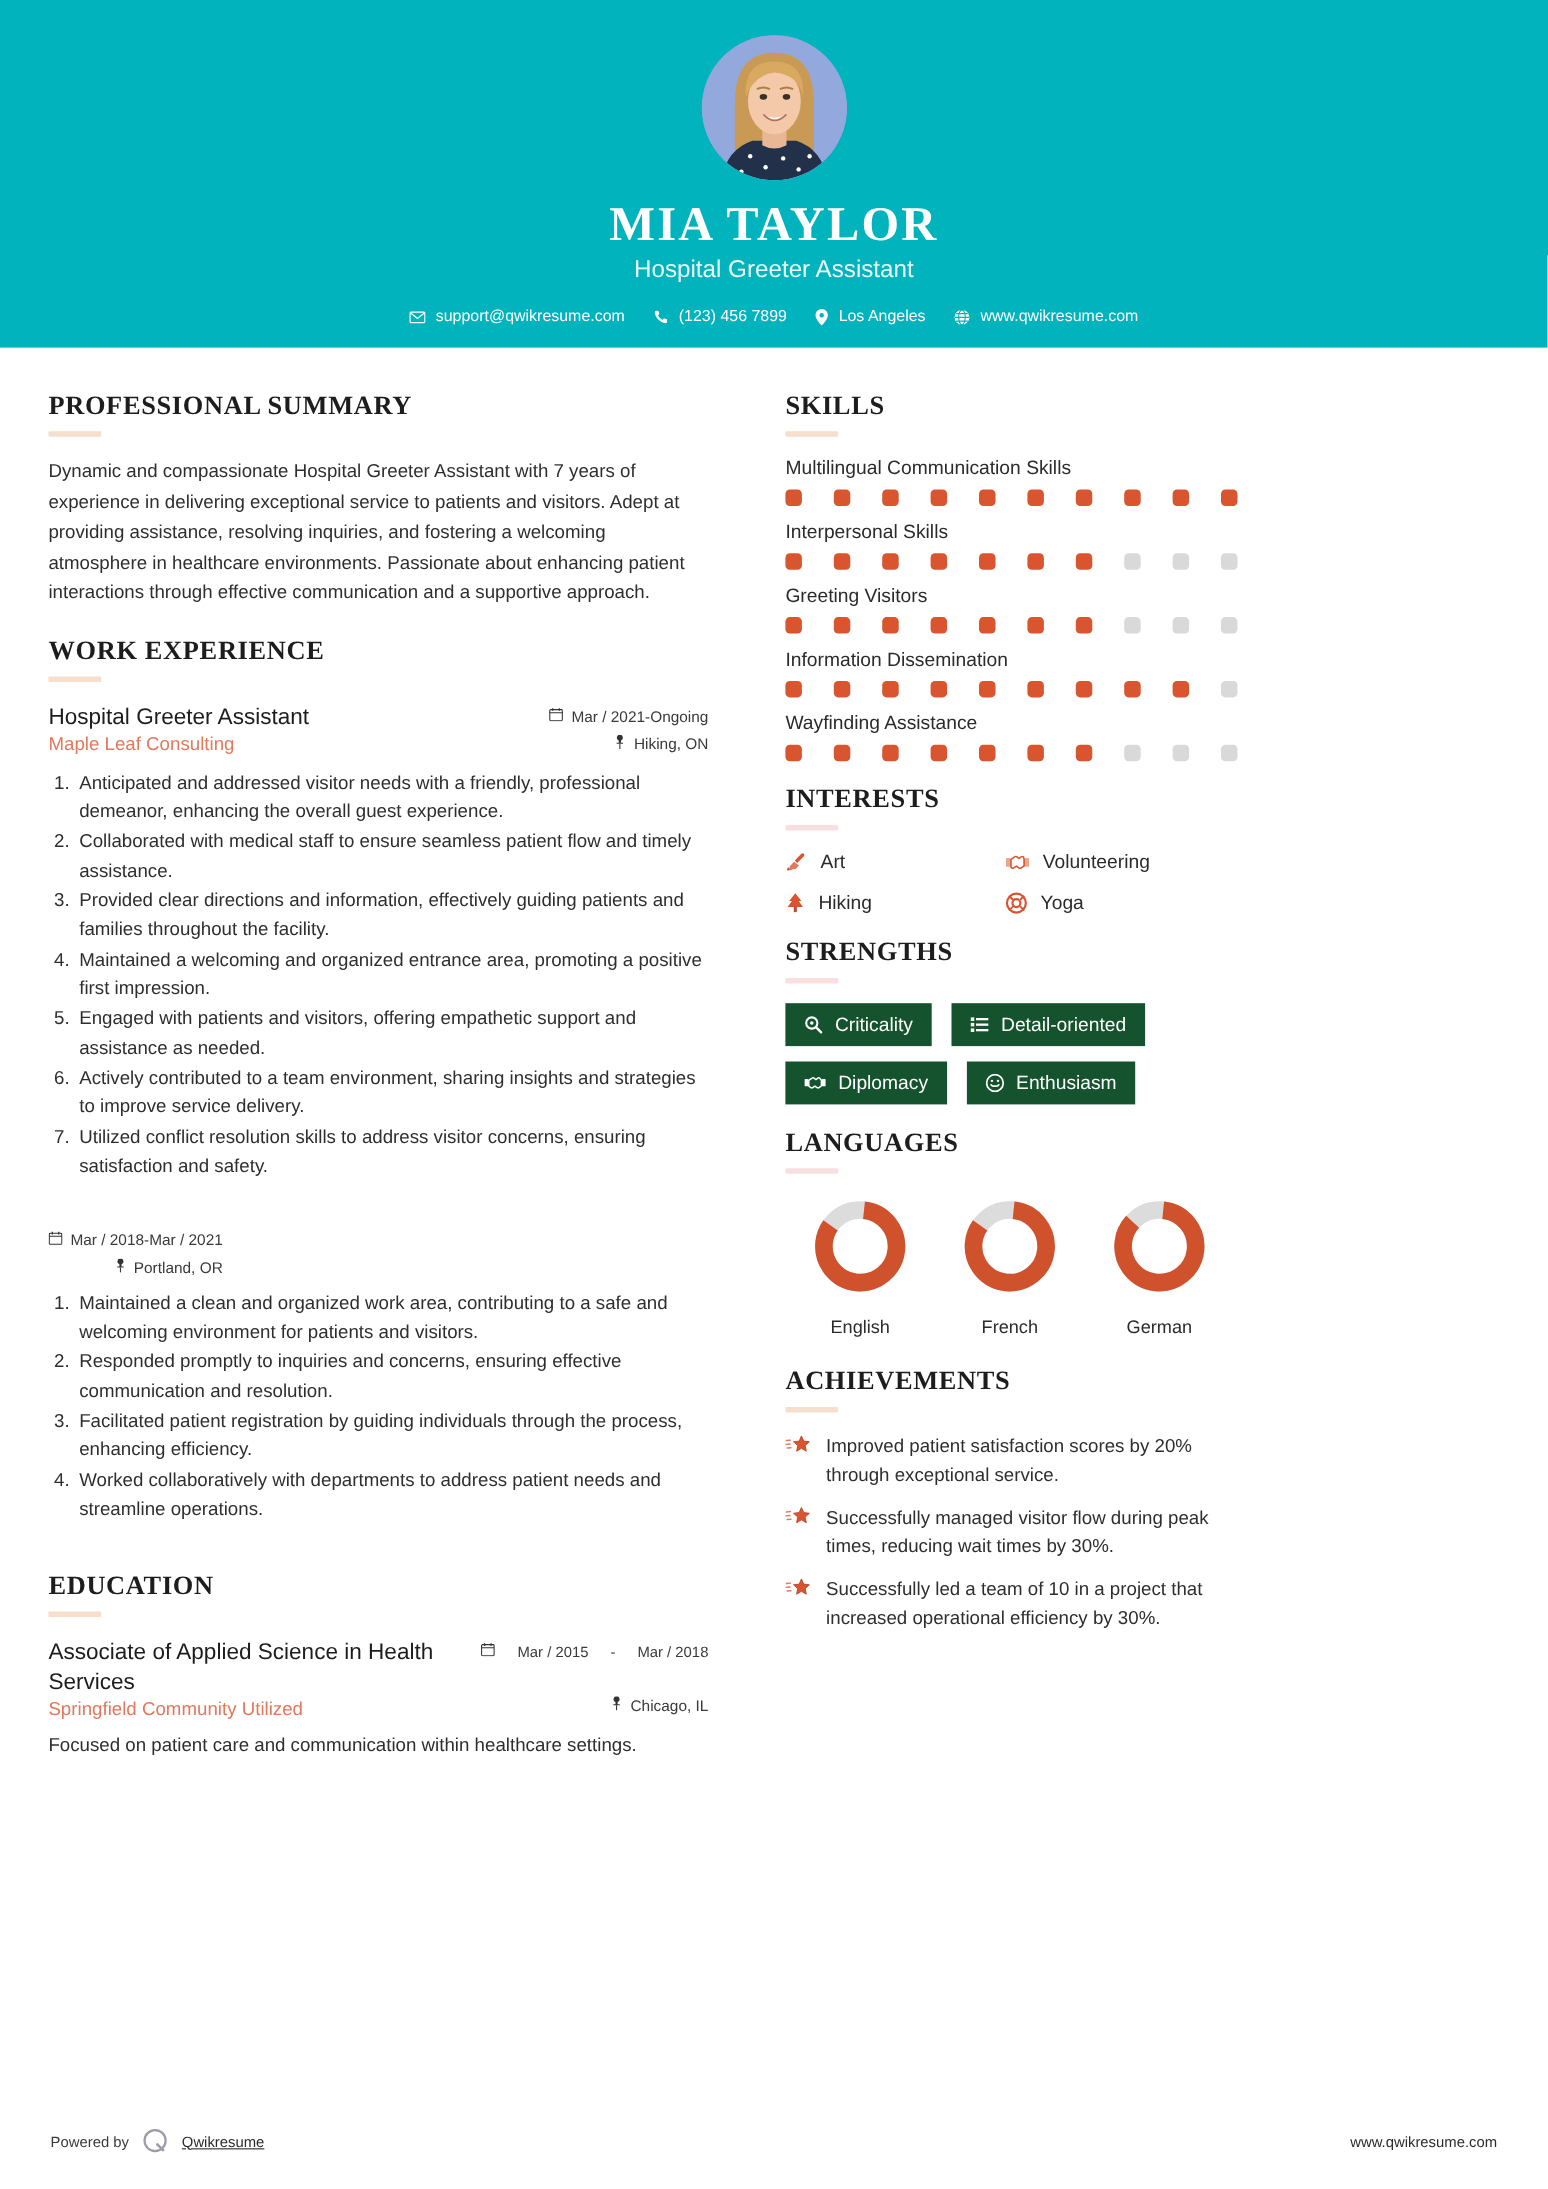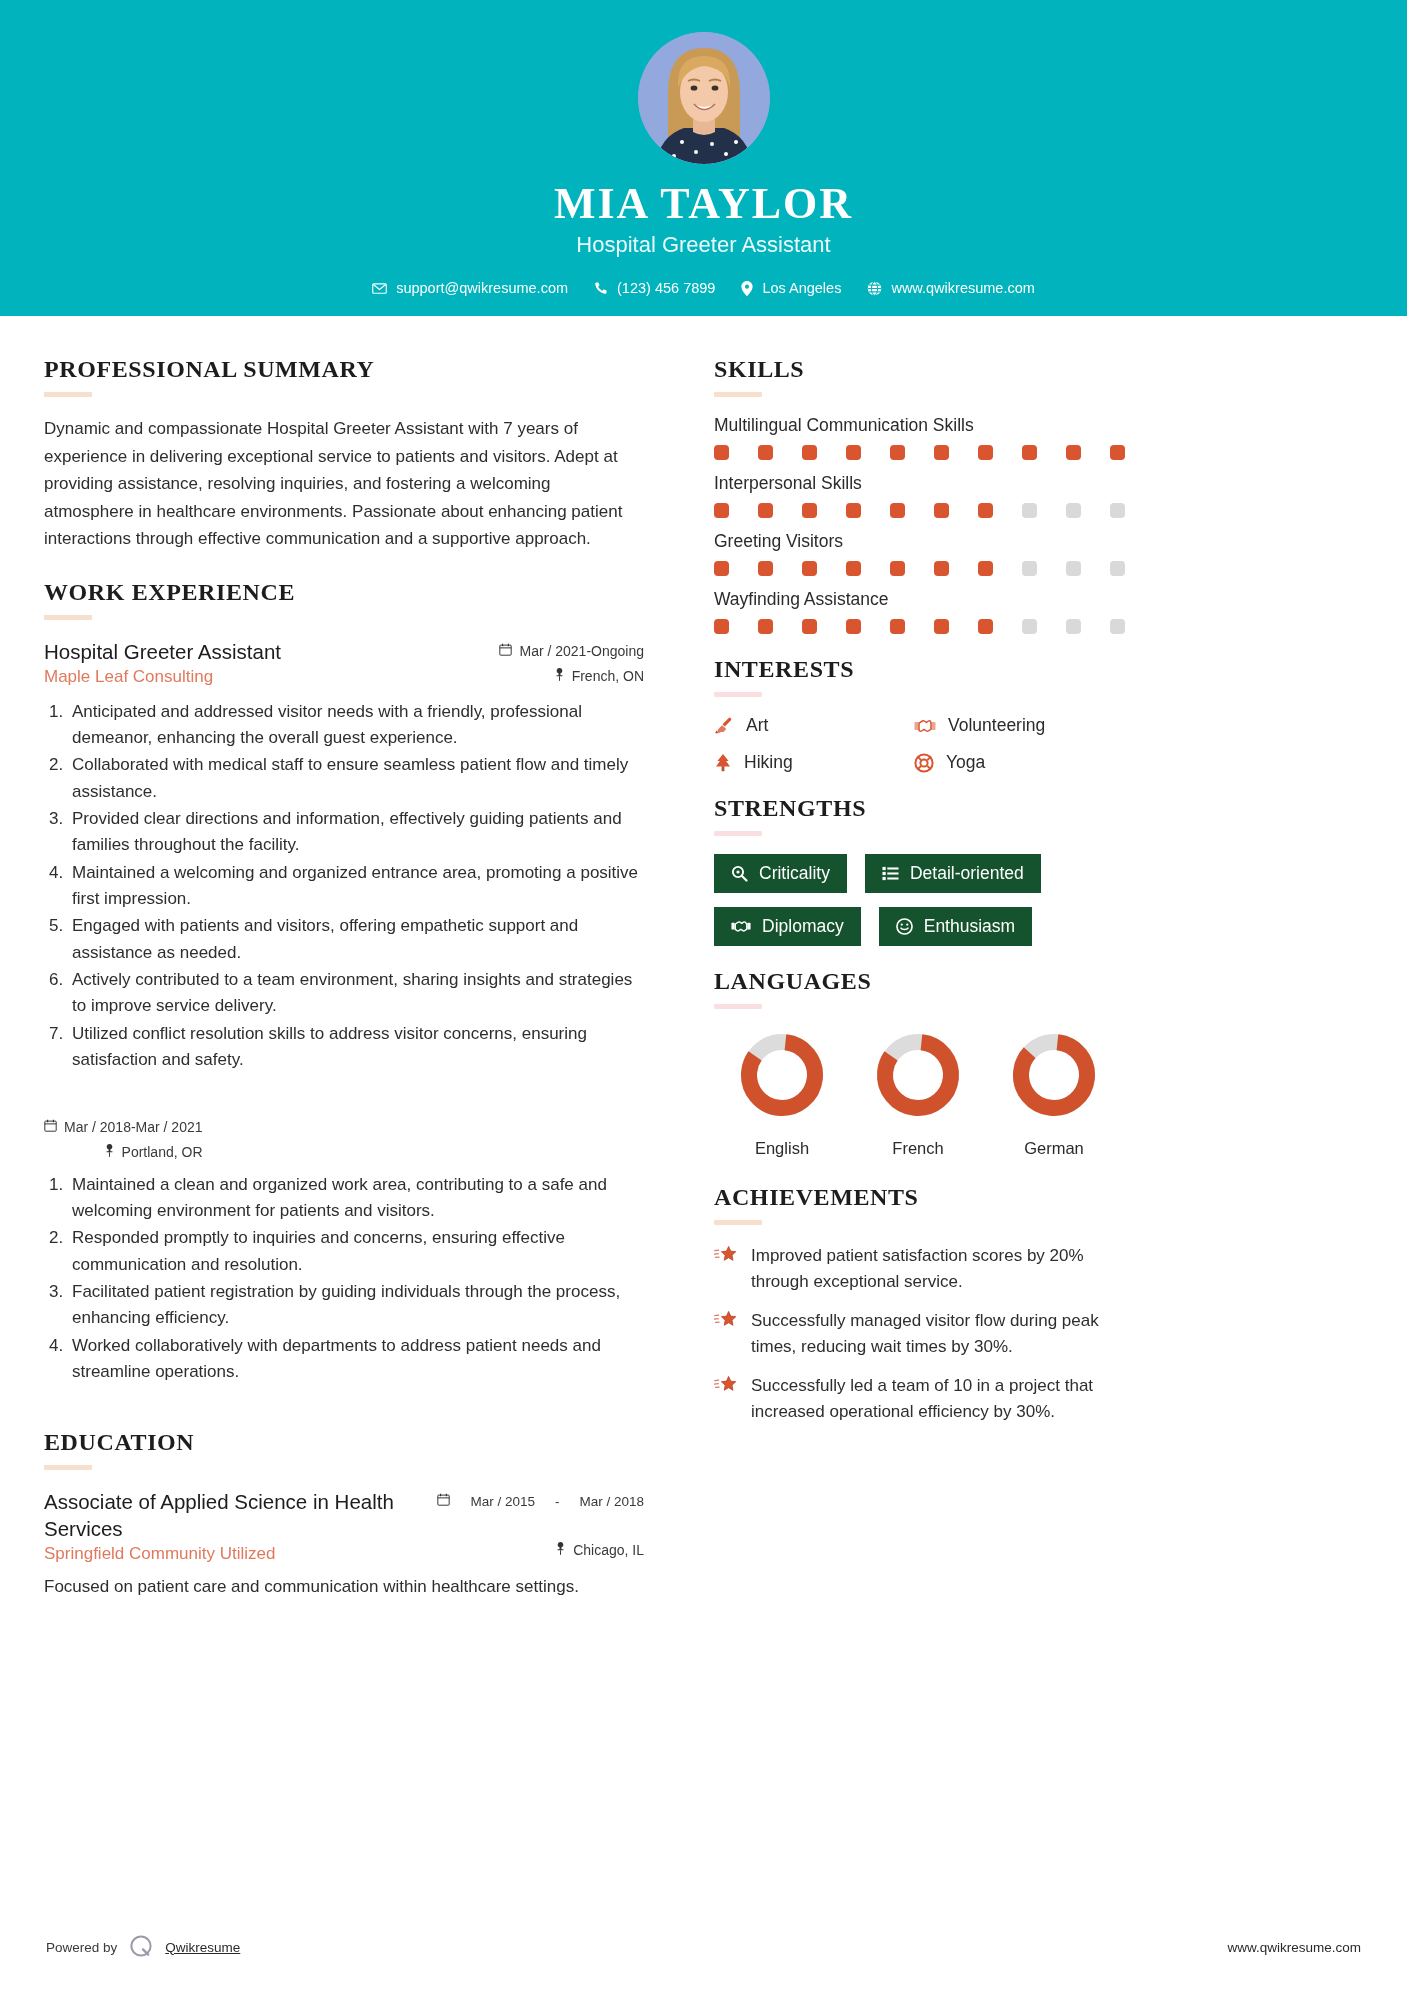--- a/index.html
+++ b/index.html
@@ -332,21 +332,21 @@
               </span>
               <span>Mar / 2021-Ongoing</span>
             </div>
             <div class="meta-row">
               <span>
                 <svg width="11" height="13" viewBox="0 0 12 16">
                     <path d="M6 0a3.4 3.4 0 0 0-1.2 6.6V9H2.4v1.1h7.2V9H7.2V6.6A3.4 3.4 0 0 0 6 0Z" fill="#333"></path>
                     <path d="M6 10.2v5.6" stroke="#333" stroke-width="1.2"></path>
                   </svg>
               </span>
-              <span>French, ON</span>
+              <span>Hiking, ON</span>
             </div>
           </div>
         </div>
         <ol class="bullets">
           <li>Anticipated and addressed visitor needs with a friendly, professional demeanor, enhancing the overall guest experience.</li>
           <li>Collaborated with medical staff to ensure seamless patient flow and timely assistance.</li>
           <li>Provided clear directions and information, effectively guiding patients and families throughout the facility.</li>
           <li>Maintained a welcoming and organized entrance area, promoting a positive first impression.</li>
           <li>Engaged with patients and visitors, offering empathetic support and assistance as needed.</li>
           <li>Actively contributed to a team environment, sharing insights and strategies to improve service delivery.</li>
@@ -472,20 +472,35 @@
               <span class="dot on"></span>
               <span class="dot on"></span>
               <span class="dot on"></span>
               <span class="dot on"></span>
               <span class="dot"></span>
               <span class="dot"></span>
               <span class="dot"></span>
             </div>
           </div>
           <div class="skill">
+            <div class="skill-name">Information Dissemination</div>
+            <div class="dots">
+              <span class="dot on"></span>
+              <span class="dot on"></span>
+              <span class="dot on"></span>
+              <span class="dot on"></span>
+              <span class="dot on"></span>
+              <span class="dot on"></span>
+              <span class="dot on"></span>
+              <span class="dot on"></span>
+              <span class="dot on"></span>
+              <span class="dot"></span>
+            </div>
+          </div>
+          <div class="skill">
             <div class="skill-name">Wayfinding Assistance</div>
             <div class="dots">
               <span class="dot on"></span>
               <span class="dot on"></span>
               <span class="dot on"></span>
               <span class="dot on"></span>
               <span class="dot on"></span>
               <span class="dot on"></span>
               <span class="dot on"></span>
               <span class="dot"></span>

